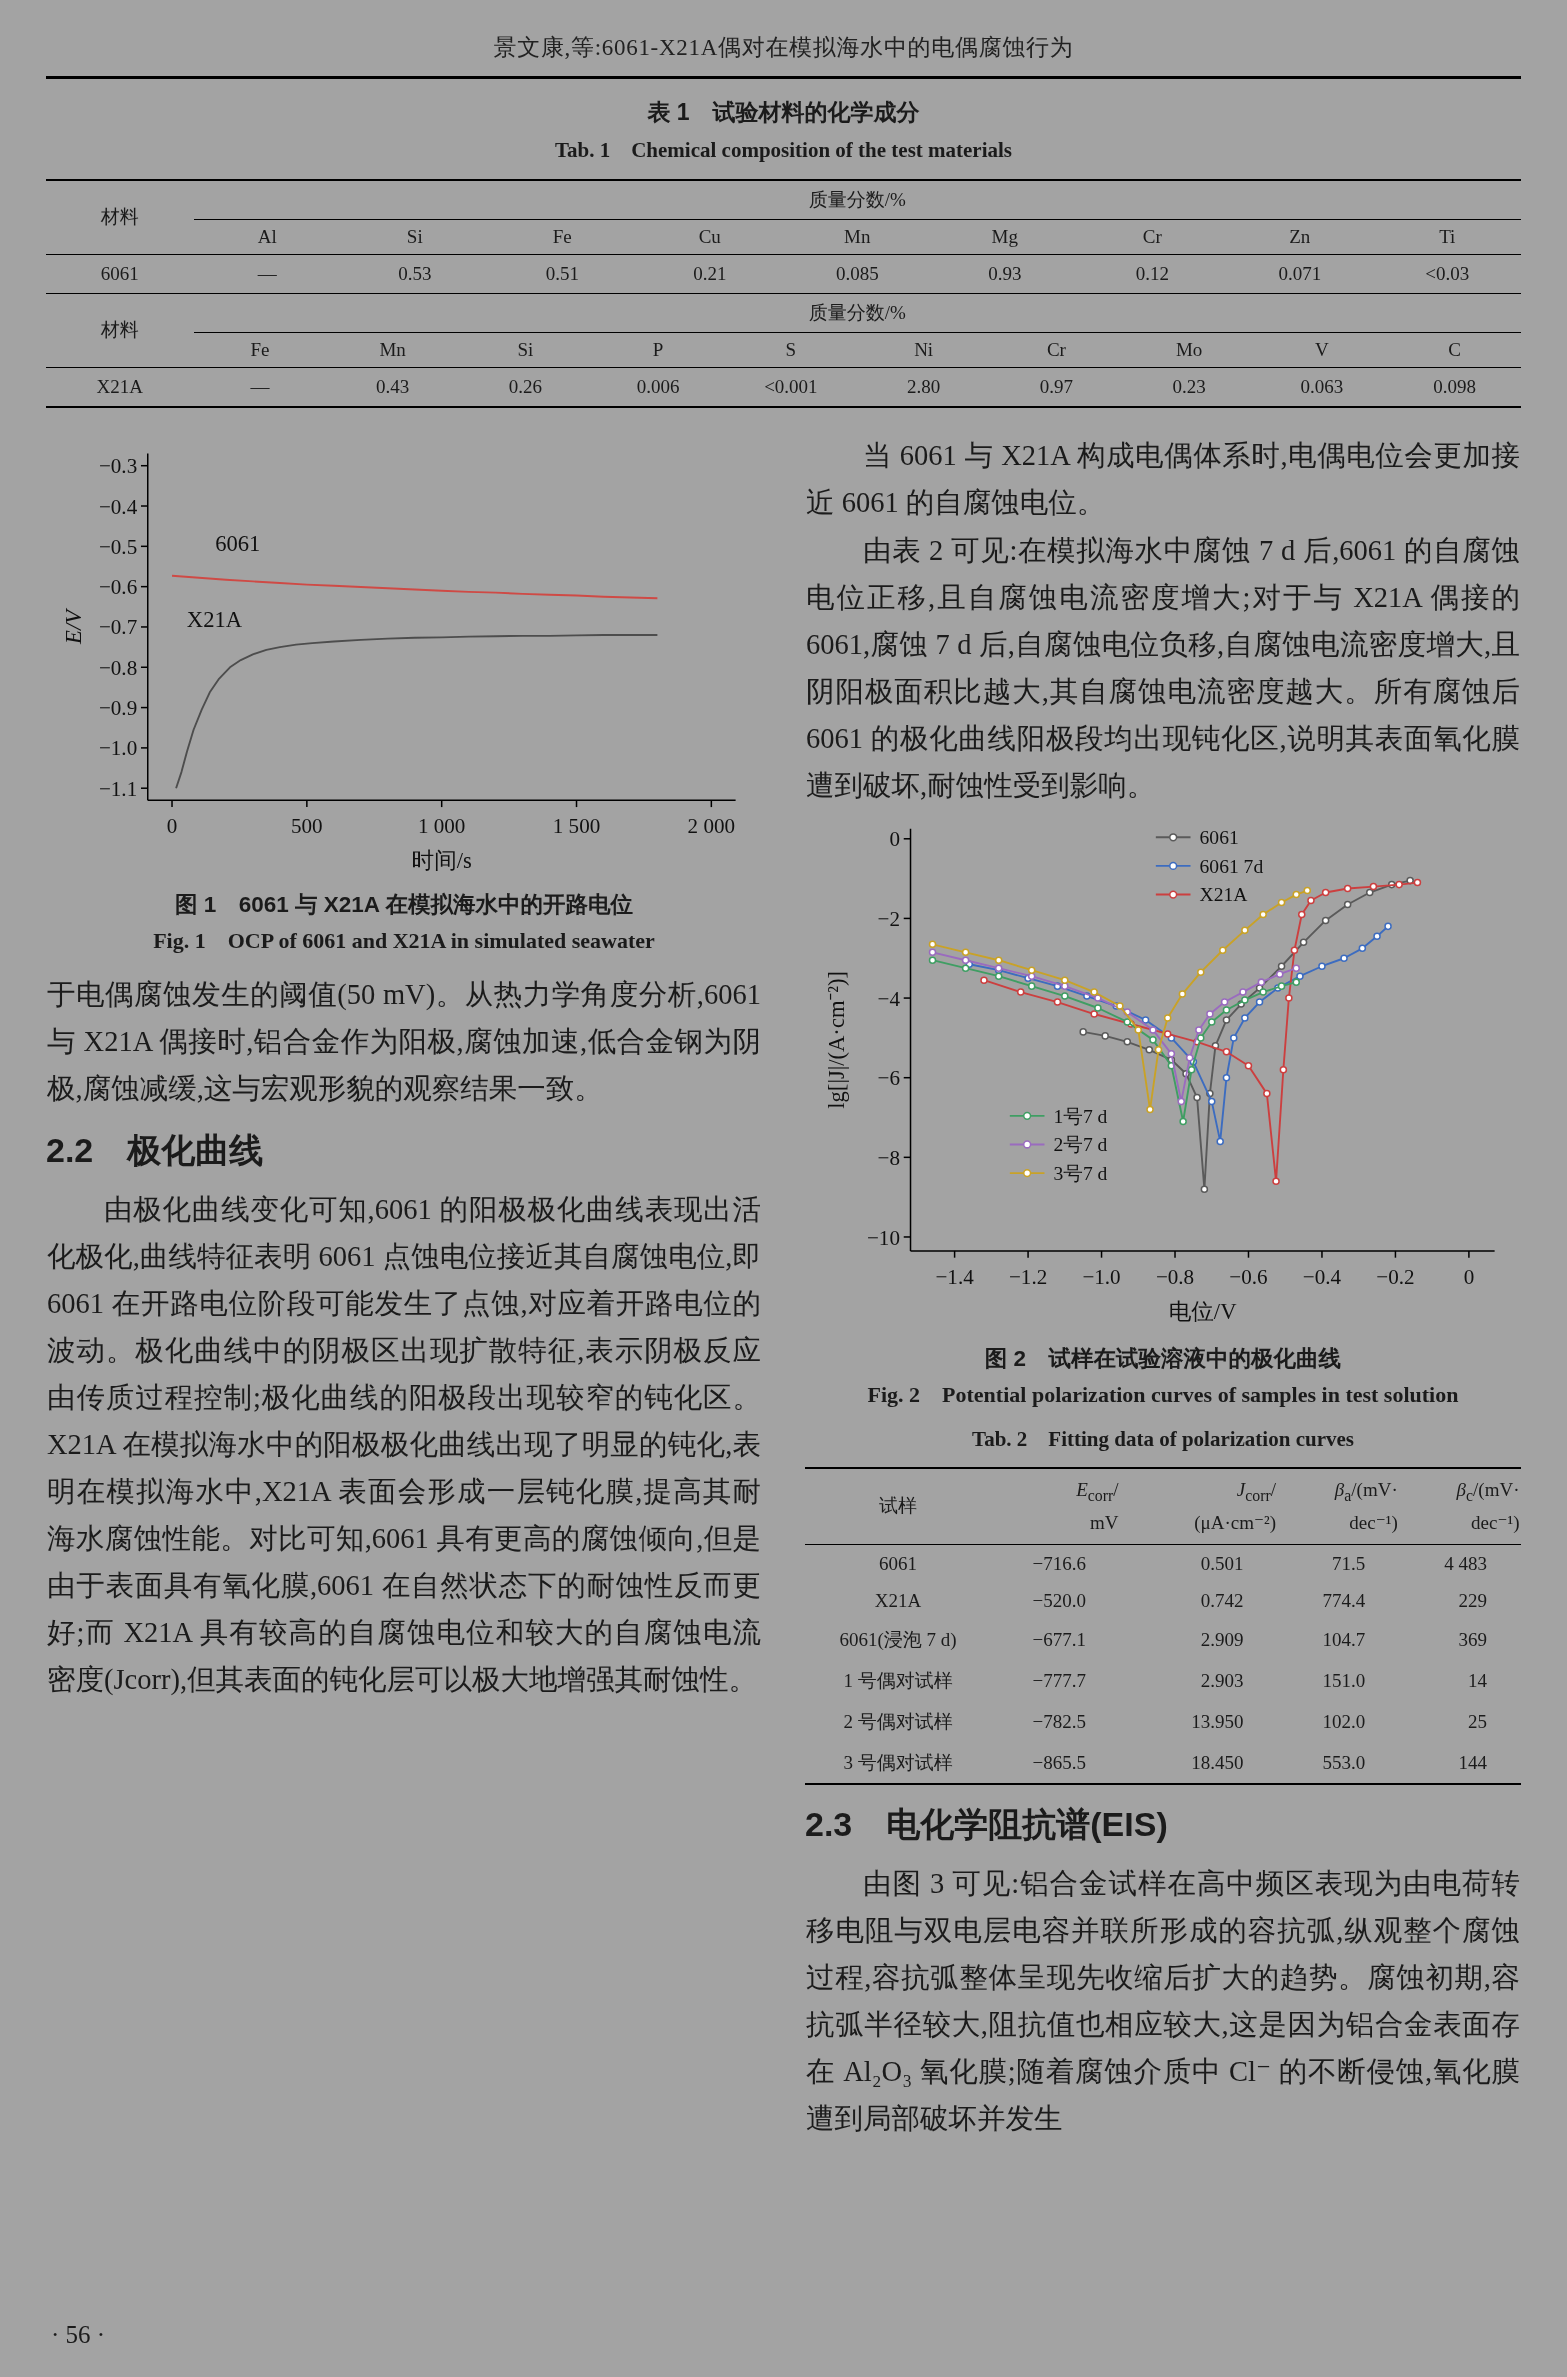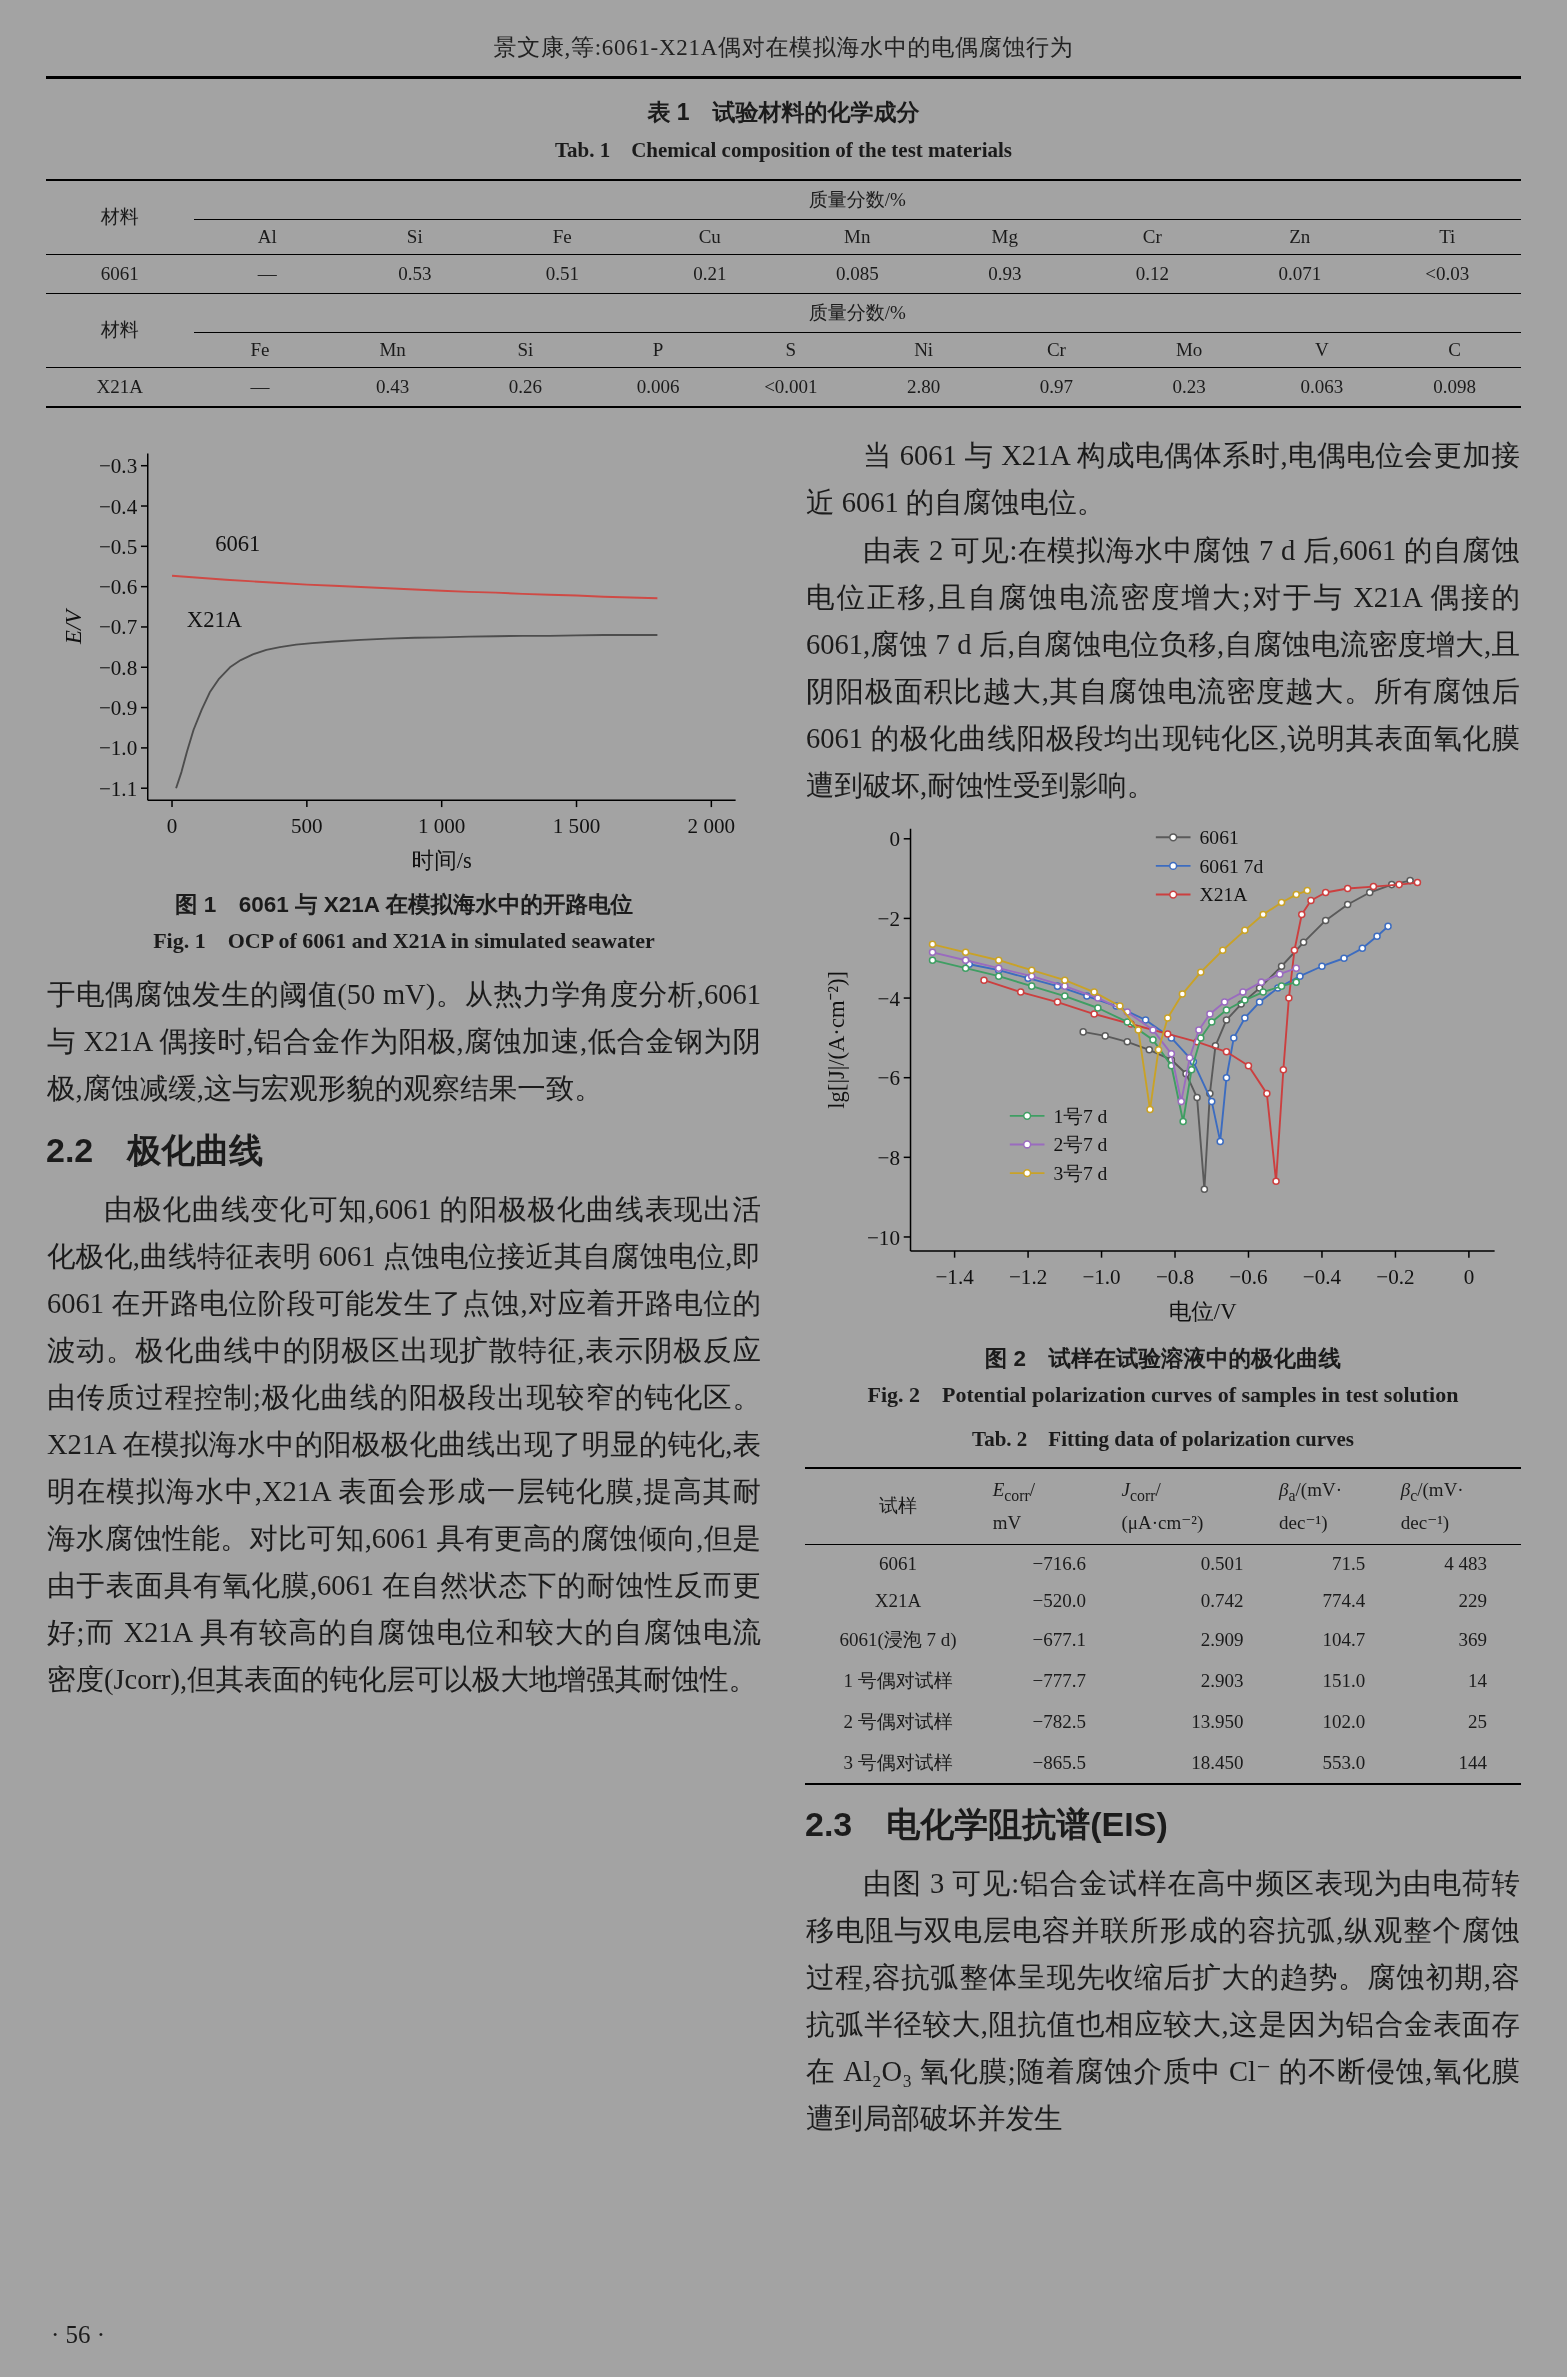--- a/index.html
+++ b/index.html
@@ -37,21 +37,21 @@
   .cap-zh{text-align:center;font-size:22.5px;font-weight:700;
     font-family:"Liberation Sans","DejaVu Sans",sans-serif;margin-top:6px;}
   .cap-en{text-align:center;font-size:22px;font-weight:700;margin-top:6px;margin-bottom:15px;}
 
   #table2{width:100%;border-collapse:collapse;table-layout:fixed;font-size:19px;
     border-top:2.2px solid #000;border-bottom:2.2px solid #000;margin-top:13.5px;margin-bottom:7.5px;}
   #table2 col.w0{width:26%;} #table2 col.w1{width:18%;} #table2 col.w2{width:22%;}
   #table2 col.w3{width:17%;} #table2 col.w4{width:17%;}
   #table2 thead th{font-weight:400;border-bottom:1.1px solid #000;padding:6.7px 1.5px;
     text-align:center;vertical-align:middle;}
-  #table2 .hl{line-height:28px;text-align:left;}
+  #table2 .hl{line-height:28px;text-align:right;}
   #table2 tbody td{padding:7.5px 1.5px;text-align:center;}
   #table2 tbody td.num{text-align:right;padding-right:34px;}
 
   .svgtick{font:28px "Liberation Serif",serif;fill:#111;}
   .svgax{font:30px "Liberation Serif",serif;fill:#111;}
   .svgax.it{font-style:italic;}
   .svgann{font:30px "Liberation Serif",serif;fill:#111;}
   .svgleg{font:26px "Liberation Serif",serif;fill:#111;}
 
   .page-num{position:absolute;left:51px;bottom:28.5px;font-size:25px;}

